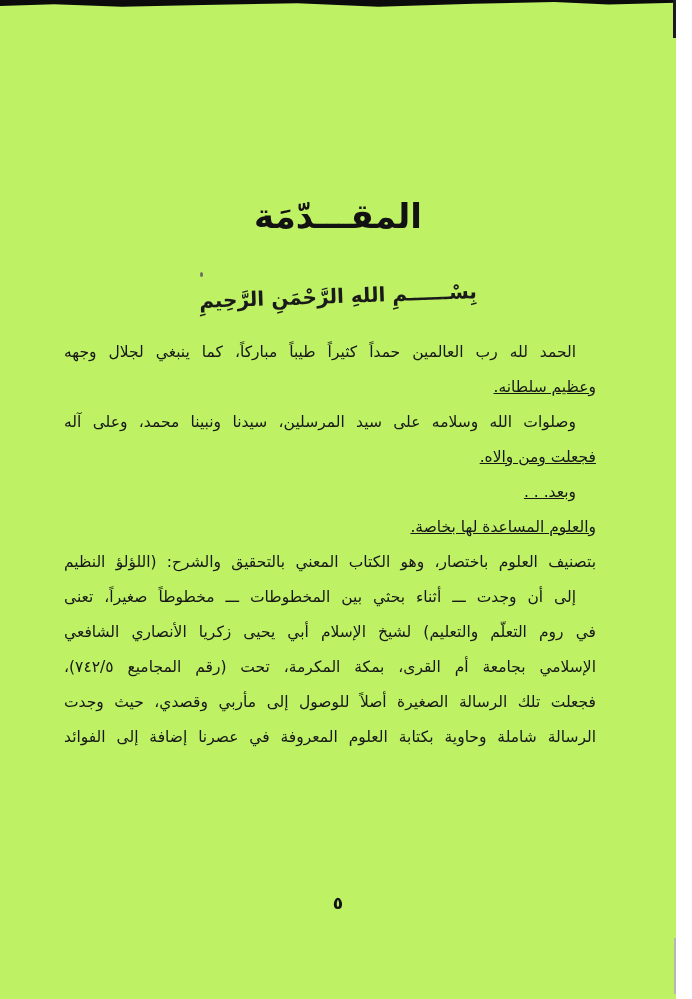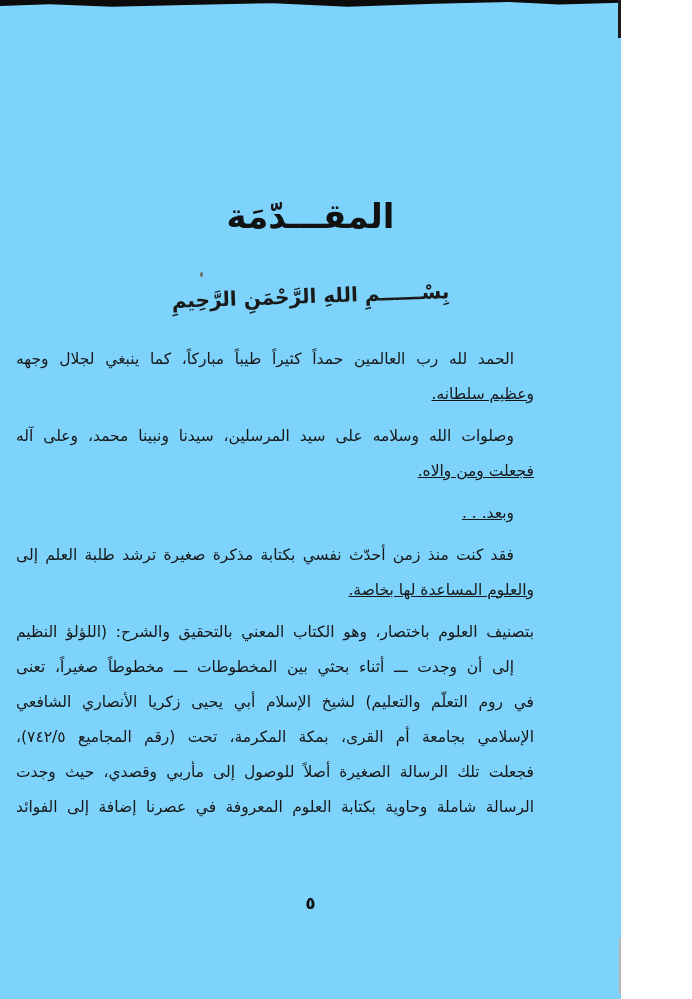--- a/index.html
+++ b/index.html
@@ -4,22 +4,22 @@
 <style>
   * { box-sizing: border-box; margin: 0; padding: 0; }
   html, body { background: #ffffff; }
   body {
     width: 692px; height: 999px;
     font-family: "DejaVu Sans", sans-serif;
     position: relative;
   }
   .page {
     position: relative;
-    width: 621px; height: 999px;
-    background: #7dd3fc;
+    width: 676px; height: 999px;
+    background: #bef264;
     overflow: hidden;
     color: #161616;
   }
   
   .scan-band-top {
     position: absolute; top: 0; left: 0;
     width: 100%; height: 7px; background: #0b0b0b;
     clip-path: polygon(0 0, 100% 0, 100% 40%, 90% 65%, 82% 30%, 70% 55%, 56% 95%, 44% 45%, 30% 70%, 18% 95%, 8% 60%, 0 85%);
   }
   .scan-edge-right-top {
@@ -50,21 +50,21 @@
     direction: rtl;
     font-size: 20px; font-weight: bold;
     transform: rotate(-2deg);
     color: #1a1a1a;
   }
   
   .body-text {
     position: absolute; top: 335px; right: 80px;
     width: 532px;
   }
-  .para { margin: 7px; }
+  .para { margin: 0; }
   .ln {
     direction: rtl;
     font-size: 15.5px;
     line-height: 35px;
     height: 35px;
     text-align: justify;
     text-align-last: justify;
     text-justify: inter-word;
     overflow: hidden;
     color: #171717;
@@ -103,21 +103,20 @@
     <div class="para">
       <div class="ln first">وصلوات الله وسلامه على سيد المرسلين، سيدنا ونبينا محمد، وعلى آله</div>
       <div class="ln end">فجعلت ومن والاه.</div>
     </div>
 
     <div class="para">
       <div class="ln first end">وبعد. . .</div>
     </div>
 
     <div class="para">
-      <div class="ln first">فقد كنت منذ زمن أحدّث نفسي بكتابة مذكرة صغيرة ترشد طلبة العلم إلى</div>
       <div class="ln end">والعلوم المساعدة لها بخاصة.</div>
     </div>
 
     <div class="para">
       <div class="ln">بتصنيف العلوم باختصار، وهو الكتاب المعني بالتحقيق والشرح: (اللؤلؤ النظيم</div>
       <div class="ln first">إلى أن وجدت ـــ أثناء بحثي بين المخطوطات ـــ مخطوطاً صغيراً، تعنى</div>
       <div class="ln">في روم التعلّم والتعليم) لشيخ الإسلام أبي يحيى زكريا الأنصاري الشافعي</div>
       <div class="ln">الإسلامي بجامعة أم القرى، بمكة المكرمة، تحت (رقم المجاميع ٧٤٢/٥)،</div>
       <div class="ln">فجعلت تلك الرسالة الصغيرة أصلاً للوصول إلى مأربي وقصدي، حيث وجدت</div>
       <div class="ln">الرسالة شاملة وحاوية بكتابة العلوم المعروفة في عصرنا إضافة إلى الفوائد</div>

